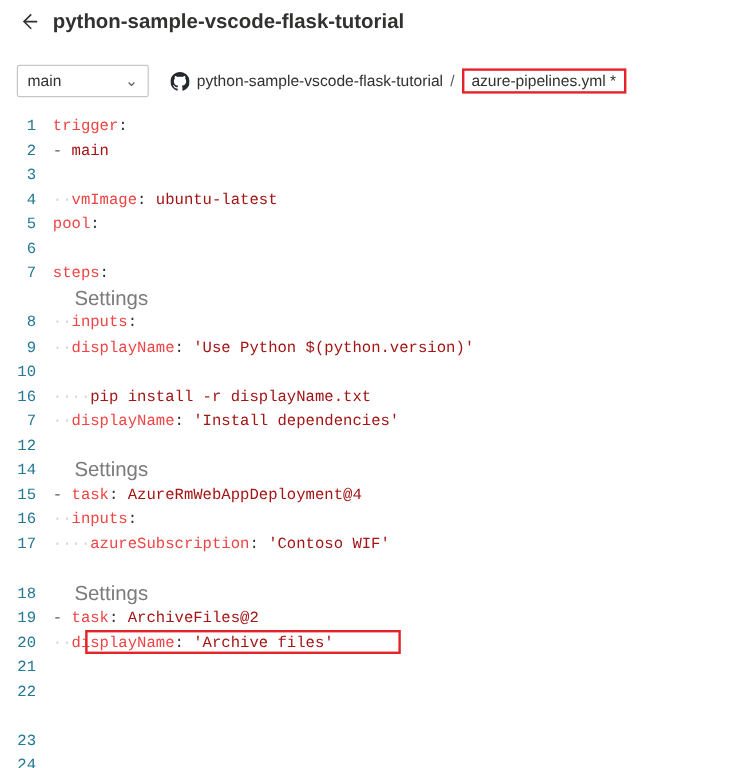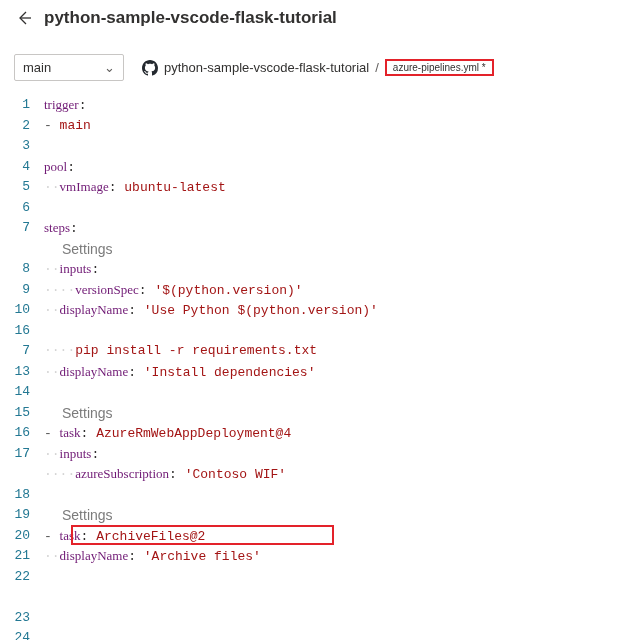--- a/index.html
+++ b/index.html
@@ -51,21 +51,21 @@
     display: flex;
     align-items: center;
     font-size: 13px;
     gap: 6px;
   }
   .gh-icon svg { display: block; }
   .breadcrumb .sep { color: #605e5c; }
   .breadcrumb .file-box {
     border: 2px solid #e3222a;
     padding: 1px 6px;
-    font-size: 10px;
+    font-size: 13px;
     color: #323130;
   }
   .editor {
     display: flex;
     font-family: Consolas, "Courier New", monospace;
     font-size: 13px;
     line-height: 20.5px;
     padding-top: 6px;
   }
   .gutter {
@@ -80,25 +80,25 @@
     flex: 1;
     position: relative;
   }
   .code .line {
     height: 20.5px;
     white-space: pre;
   }
   .code .guide {
     color: #d4d4d4;
   }
-  .k-key { color: #701a75; font-family: Liberation Serif, serif; }
+  .k-key { color: #ef4444; }
   .k-str { color: #a31515; }
   .k-dash { color: #555; }
   .settings-link {
-    font-size: 14px;
+    font-size: 17px;
     color: #7b7b7b;
     font-family: "Segoe UI", sans-serif;
     padding-left: 18px;
     height: 20.5px;
     display: flex;
     align-items: center;
   }
   .hl-box {
     position: absolute;
     border: 2px solid #e3222a;
@@ -144,49 +144,48 @@
       <div>4</div>
       <div>5</div>
       <div>6</div>
       <div>7</div>
       <div class="settings-gap"></div>
       <div>8</div>
       <div>9</div>
       <div>10</div>
       <div>16</div>
       <div>7</div>
-      <div>13</div>
+      <div>12</div>
       <div>14</div>
       <div>15</div>
       <div>16</div>
       <div>17</div>
       <div class="settings-gap"></div>
       <div>18</div>
       <div>19</div>
       <div>20</div>
       <div>21</div>
       <div>22</div>
       <div class="settings-gap"></div>
       <div>23</div>
       <div>24</div>
     </div>
   <div class="code" id="codearea">
       <div class="line"><span class="k-key">trigger</span><span>:</span></div>
       <div class="line"><span class="k-dash">- </span><span class="k-str">main</span></div>
       <div class="line"></div>
+      <div class="line"><span class="guide">··</span><span class="k-key">vmImage</span><span>: </span><span class="k-str">ubuntu-latest</span></div>
       <div class="line"><span class="k-key">pool</span><span>:</span></div>
-      <div class="line"><span class="guide">··</span><span class="k-key">vmImage</span><span>: </span><span class="k-str">ubuntu-latest</span></div>
       <div class="line"></div>
       <div class="line"><span class="k-key">steps</span><span>:</span></div>
       <div class="settings-link">Settings</div>
       <div class="line"><span class="guide">··</span><span class="k-key">inputs</span><span>:</span></div>
-      <div class="line"><span class="guide">····</span><span class="k-key">versionSpec</span><span>: </span><span class="k-str">'$(python.version)'</span></div>
       <div class="line"><span class="guide">··</span><span class="k-key">displayName</span><span>: </span><span class="k-str">'Use Python $(python.version)'</span></div>
       <div class="line"></div>
-      <div class="line"><span class="guide">····</span><span class="k-str">pip install -r requirements.txt</span></div>
+      <div class="line"><span class="guide">····</span><span class="k-str">pip install -r displayName.txt</span></div>
       <div class="line"><span class="guide">··</span><span class="k-key">displayName</span><span>: </span><span class="k-str">'Install dependencies'</span></div>
       <div class="line"></div>
       <div class="settings-link">Settings</div>
       <div class="line"><span class="k-dash">- </span><span class="k-key">task</span><span>: </span><span class="k-str">AzureRmWebAppDeployment@4</span></div>
       <div class="line"><span class="guide">··</span><span class="k-key">inputs</span><span>:</span></div>
       <div class="line"><span class="guide">····</span><span class="k-key">azureSubscription</span><span>: </span><span class="k-str">'Contoso WIF'</span></div>
       <div class="line"></div>
       <div class="settings-link">Settings</div>
       <div class="line"><span class="k-dash">- </span><span class="k-key">task</span><span>: </span><span class="k-str">ArchiveFiles@2</span></div>
       <div class="line"><span class="guide">··</span><span class="k-key">displayName</span><span>: </span><span class="k-str">'Archive files'</span></div>

